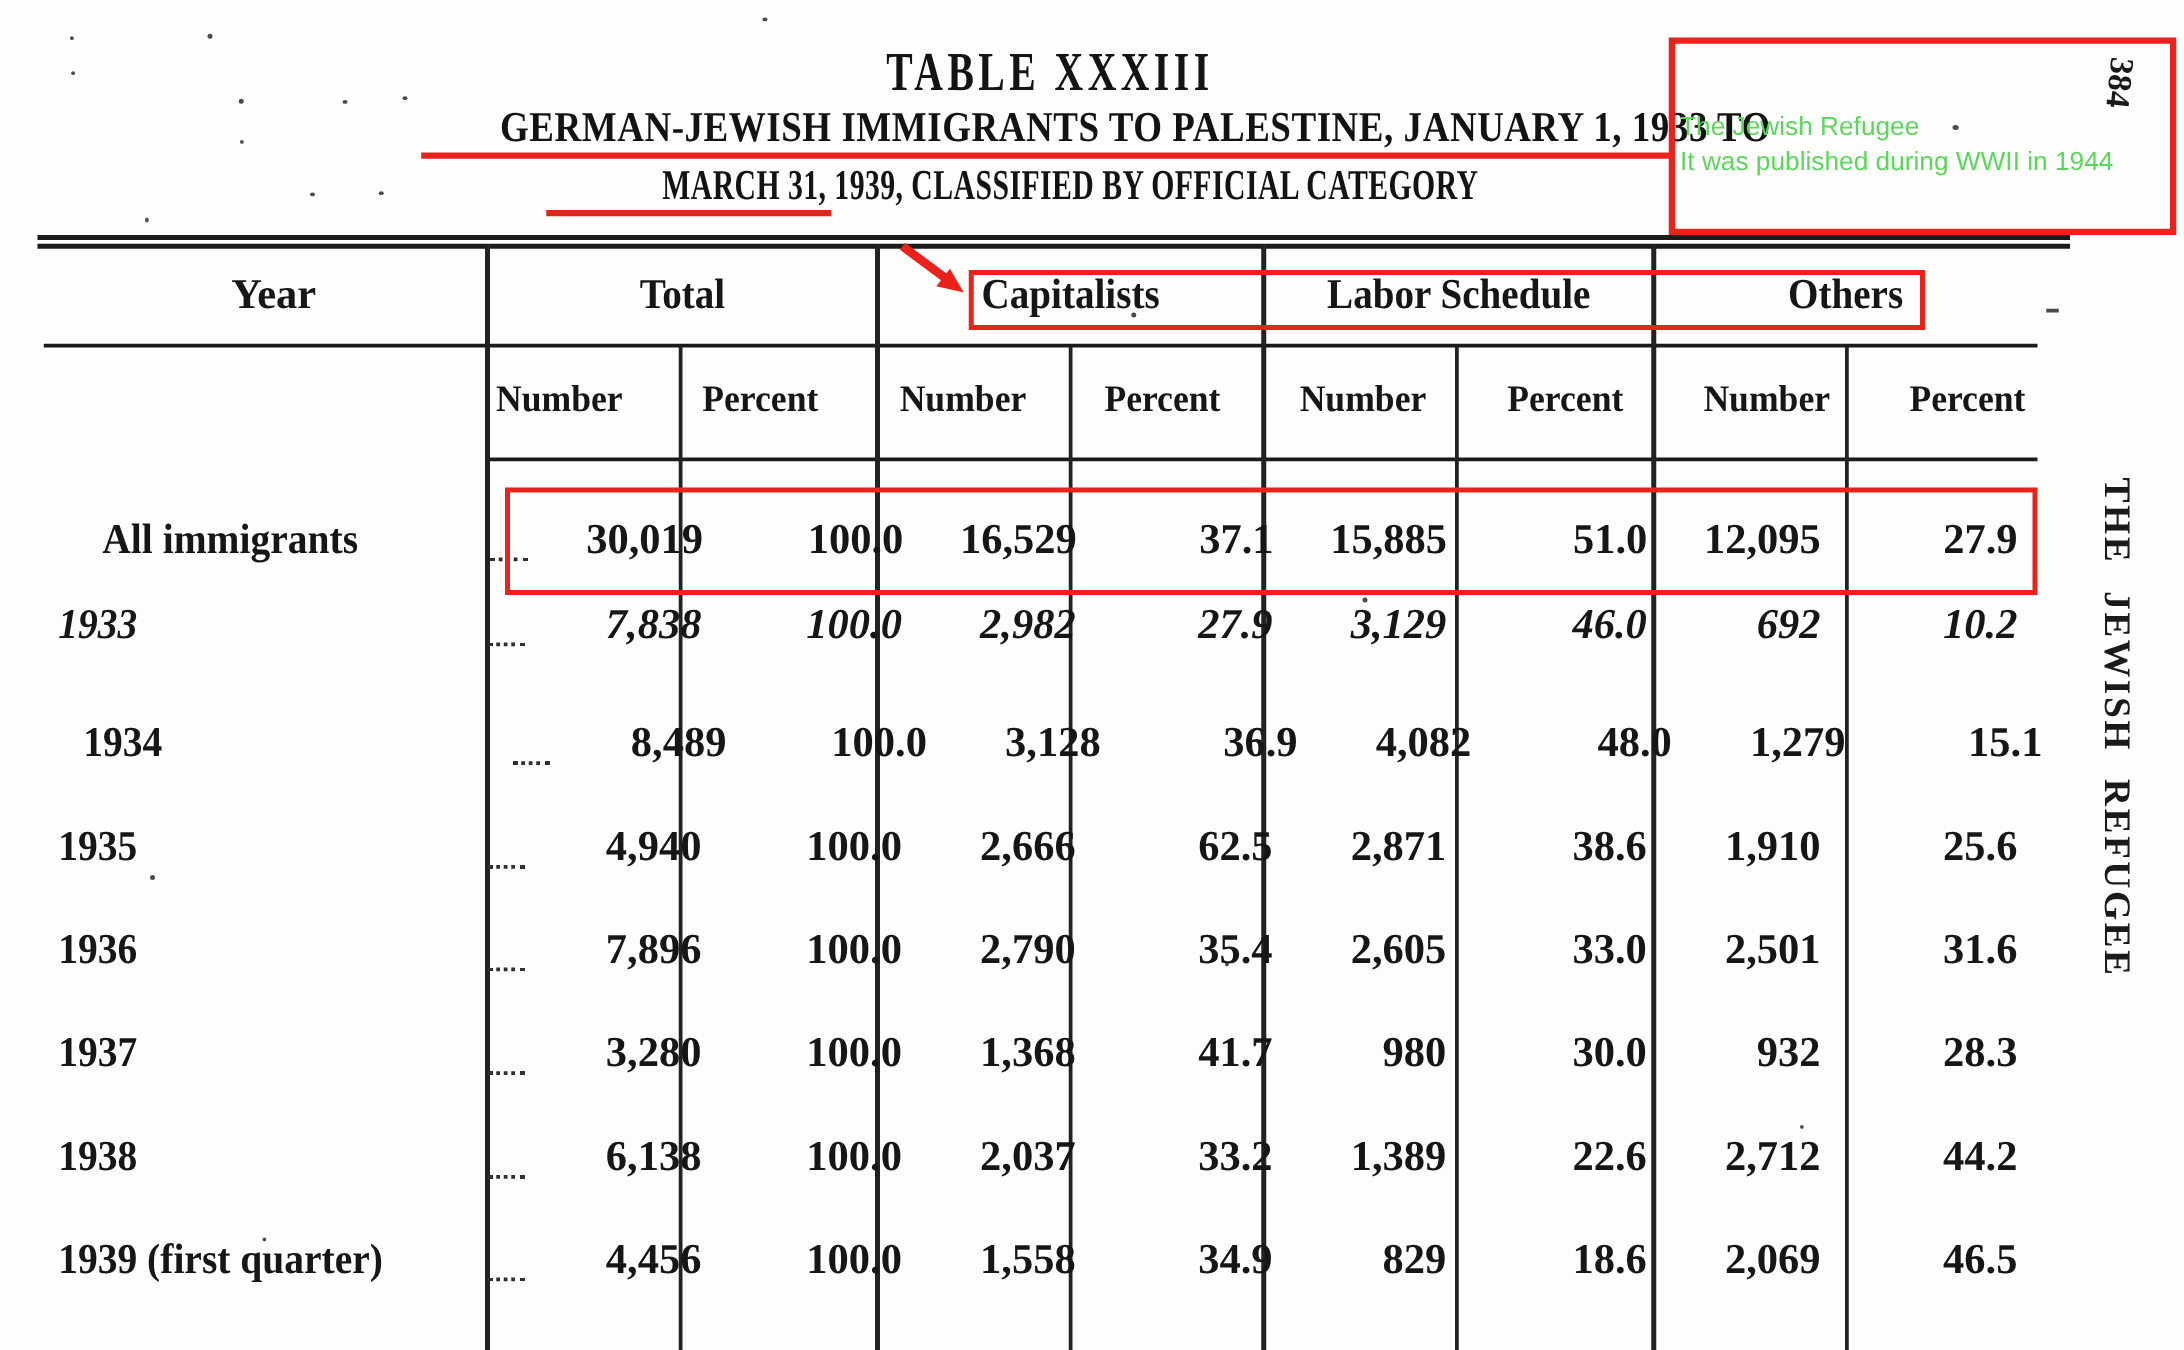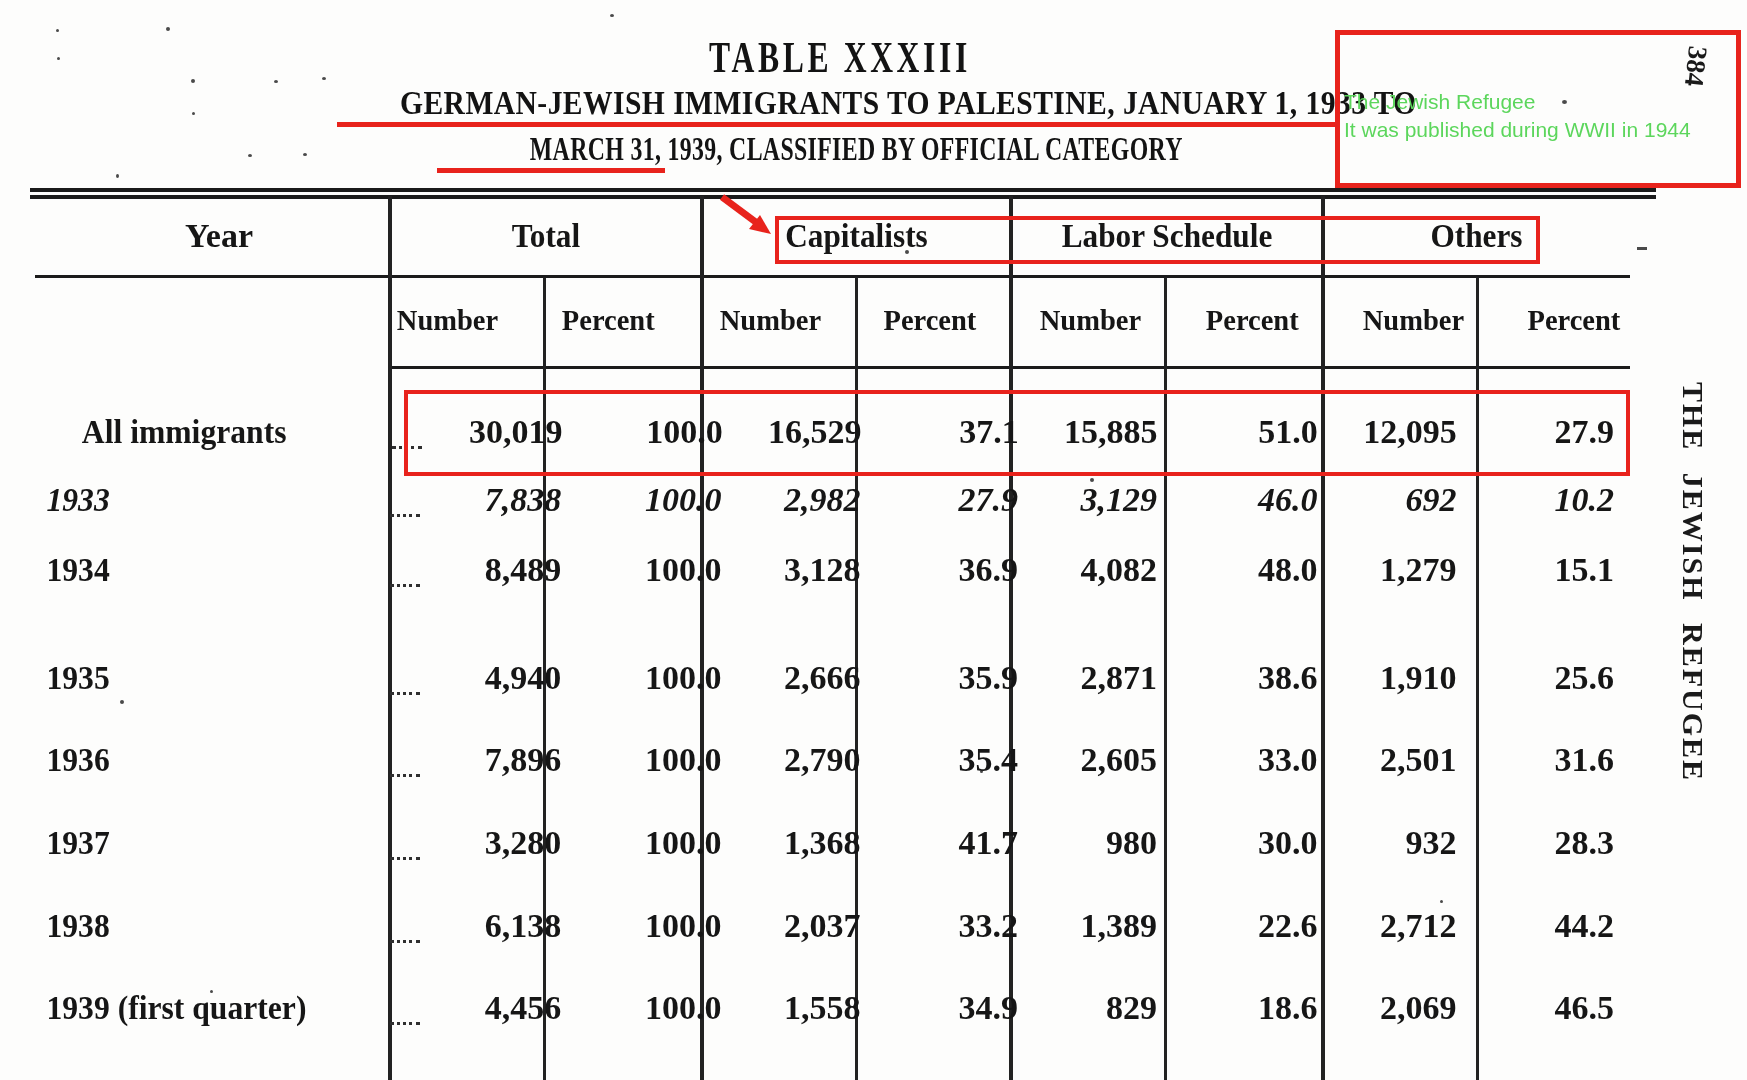--- a/index.html
+++ b/index.html
@@ -132,40 +132,40 @@
     <div class="cell cn w0">7,838</div>
     <div class="cell cp w1">100.0</div>
     <div class="cell cn w2">2,982</div>
     <div class="cell cp w3">27.9</div>
     <div class="cell cn w2">3,129</div>
     <div class="cell cp w1">46.0</div>
     <div class="cell cn w2">692</div>
     <div class="cell cp w3">10.2</div>
   </div>
 
-  <div class="data-row" style="top:530px;">
+  <div class="data-row" style="top:555px;margin-left:20px;">
     <div class="ylabel">1934</div>
       <span class="leader"></span>
     <div class="cell cn w0">8,489</div>
     <div class="cell cp w1">100.0</div>
     <div class="cell cn w2">3,128</div>
     <div class="cell cp w3">36.9</div>
     <div class="cell cn w2">4,082</div>
     <div class="cell cp w1">48.0</div>
     <div class="cell cn w2">1,279</div>
     <div class="cell cp w3">15.1</div>
   </div>
 
   <div class="data-row" style="top:638px;">
     <div class="ylabel">1935</div>
       <span class="leader"></span>
     <div class="cell cn w0">4,940</div>
     <div class="cell cp w1">100.0</div>
     <div class="cell cn w2">2,666</div>
-    <div class="cell cp w3">35.9</div>
+    <div class="cell cp w3">62.5</div>
     <div class="cell cn w2">2,871</div>
     <div class="cell cp w1">38.6</div>
     <div class="cell cn w2">1,910</div>
     <div class="cell cp w3">25.6</div>
   </div>
 
   <div class="data-row" style="top:720px;">
     <div class="ylabel">1936</div>
       <span class="leader"></span>
     <div class="cell cn w0">7,896</div>

